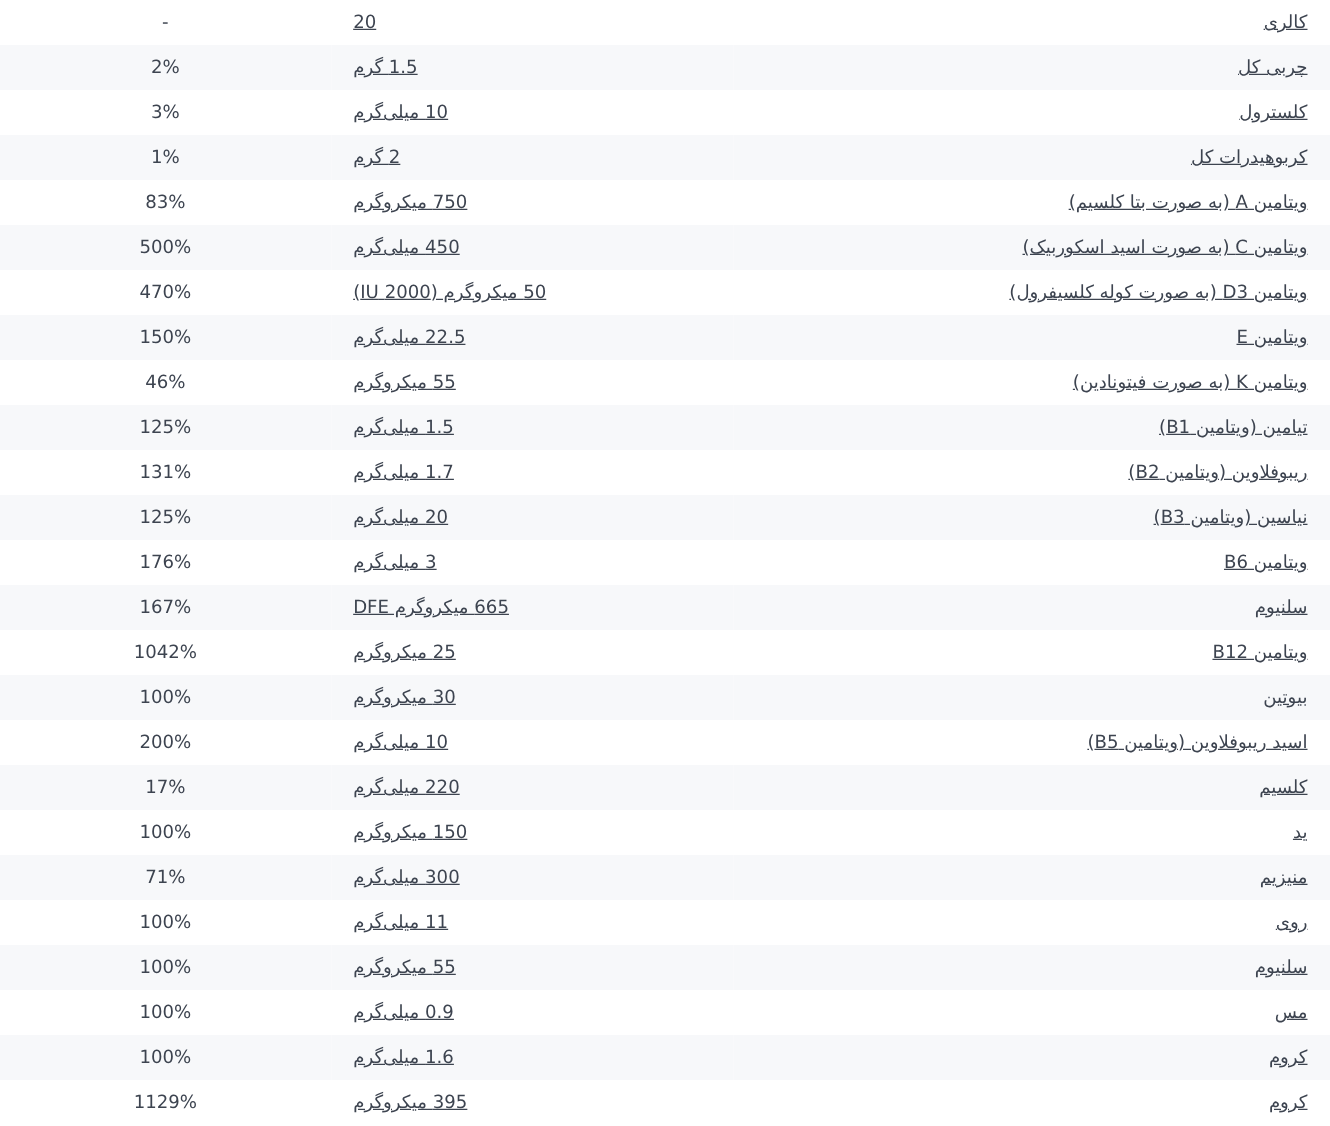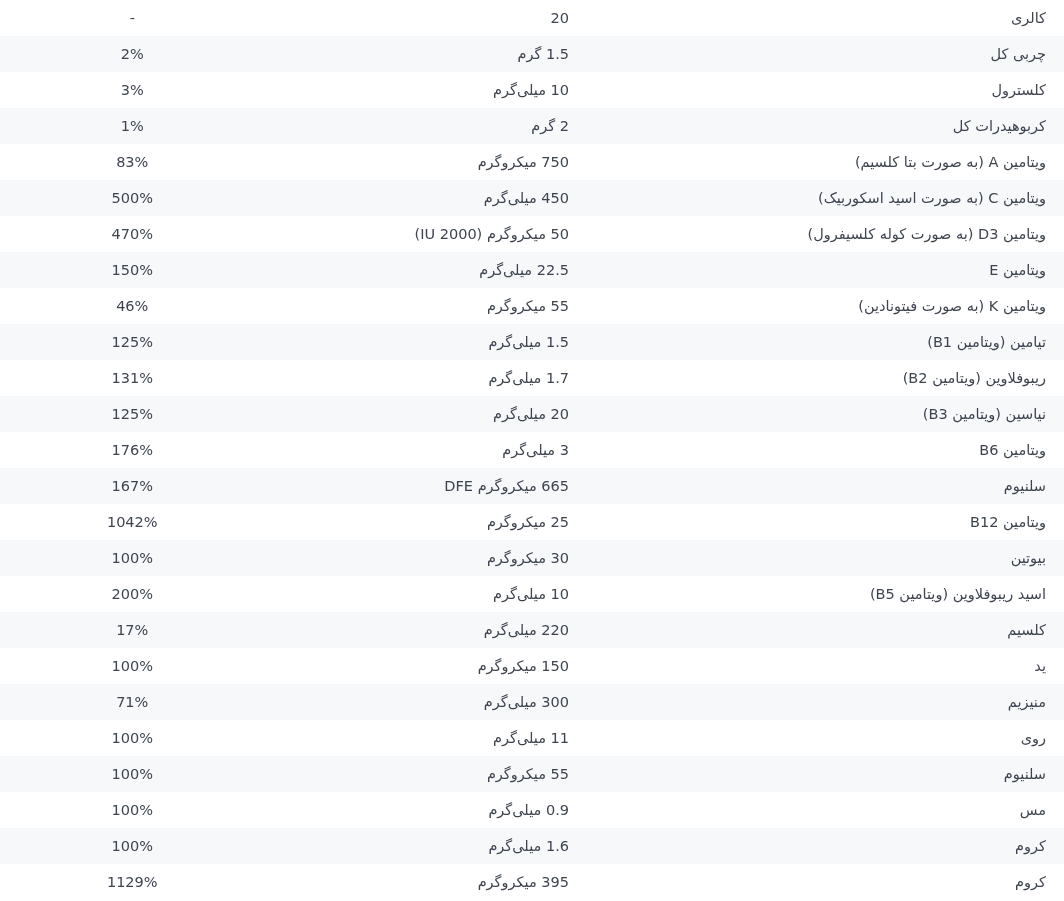--- a/index.html
+++ b/index.html
@@ -33,25 +33,27 @@
     font-size: 14.5px;
     line-height: 36px;
     white-space: nowrap;
     overflow: hidden;
     vertical-align: middle;
     color: #3d4450;
   }
   td.cell-name {
     text-align: right;
     width: 46%;
+    text-decoration: underline;
   }
   td.cell-amount {
-    text-align: right;
+    text-align: left;
     width: 30%;
     direction: rtl;
+    text-decoration: underline;
   }
   td.cell-dv {
     text-align: center;
     width: 24%;
     direction: ltr;
   }
 </style>
 </head>
 <body>
 

